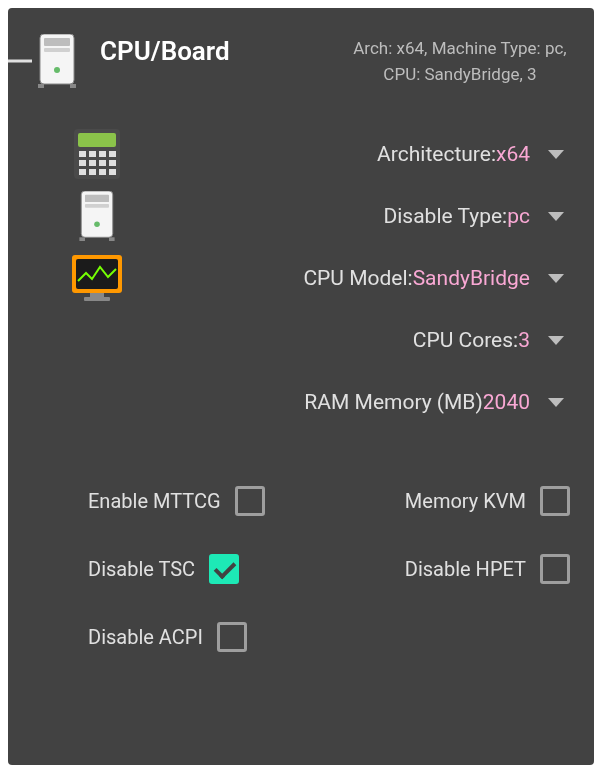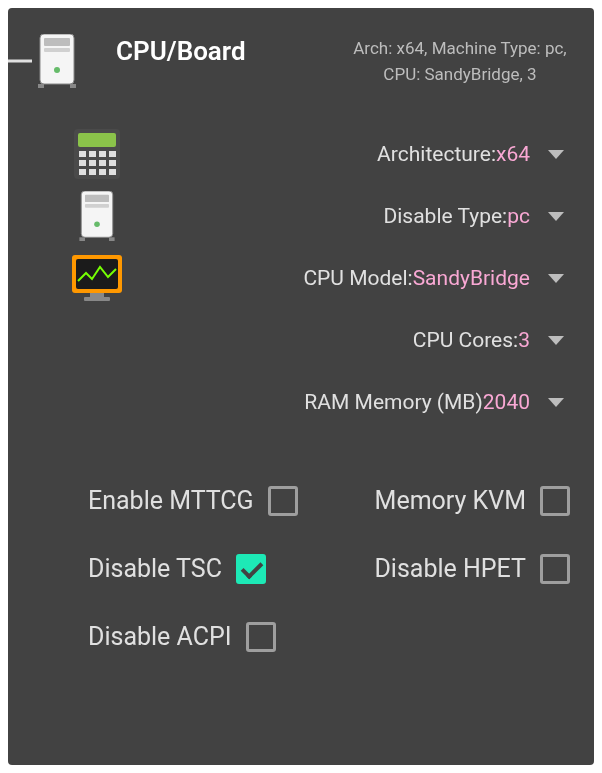--- a/index.html
+++ b/index.html
@@ -19,21 +19,21 @@
       border-radius: 4px;
       width: 100%;
       height: 100%;
       padding: 28px 24px 24px 24px;
       color: #e0e0e0;
       position: relative;
     }
     .header {
       display: flex;
       align-items: flex-start;
-      gap: 20px;
+      gap: 4px;
       margin-bottom: 36px;
     }
     .header-icon-wrap {
       display: flex;
       align-items: center;
       position: relative;
     }
     .header-icon-wrap::before {
       content: '';
       position: absolute;
@@ -103,21 +103,21 @@
       display: flex;
       justify-content: flex-start;
       gap: 32px;
       min-height: 68px;
       align-items: center;
     }
     .check-item {
       display: flex;
       align-items: center;
       gap: 14px;
-      font-size: 25px;
+      font-size: 20px;
       color: #e0e0e0;
       margin-top: 11px;
     }
     .checkbox {
       width: 30px;
       height: 30px;
       border: 3px solid #9e9e9e;
       border-radius: 3px;
       position: relative;
       flex: 0 0 30px;

